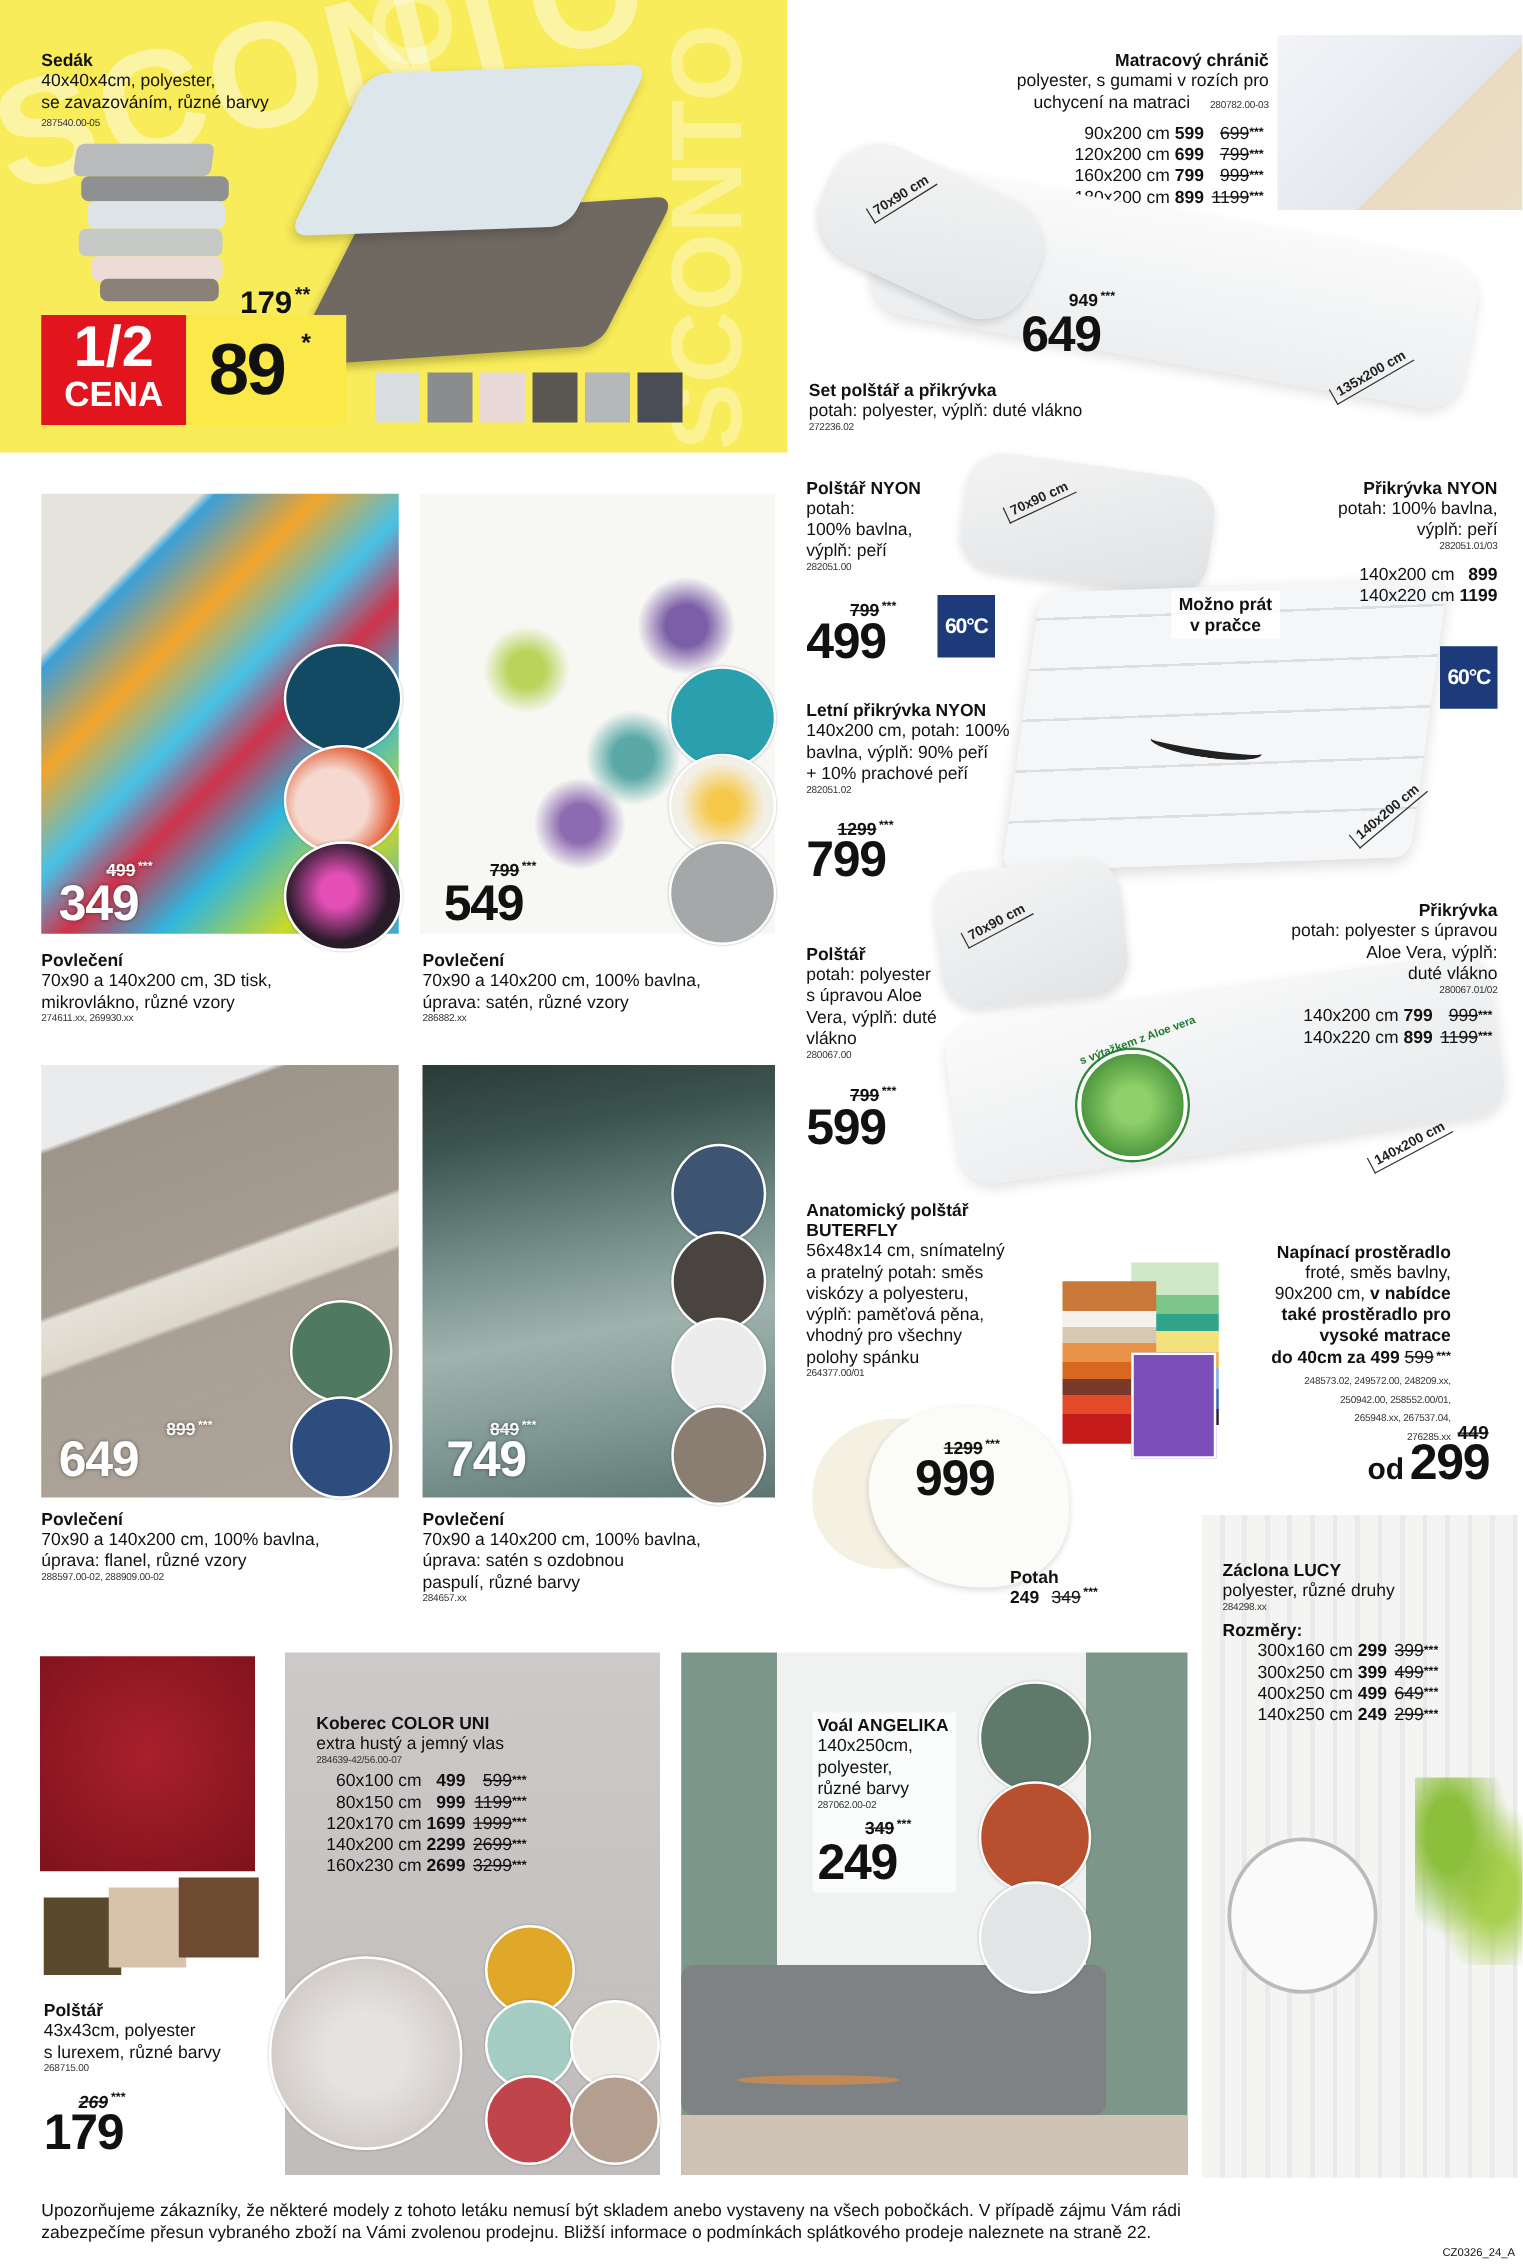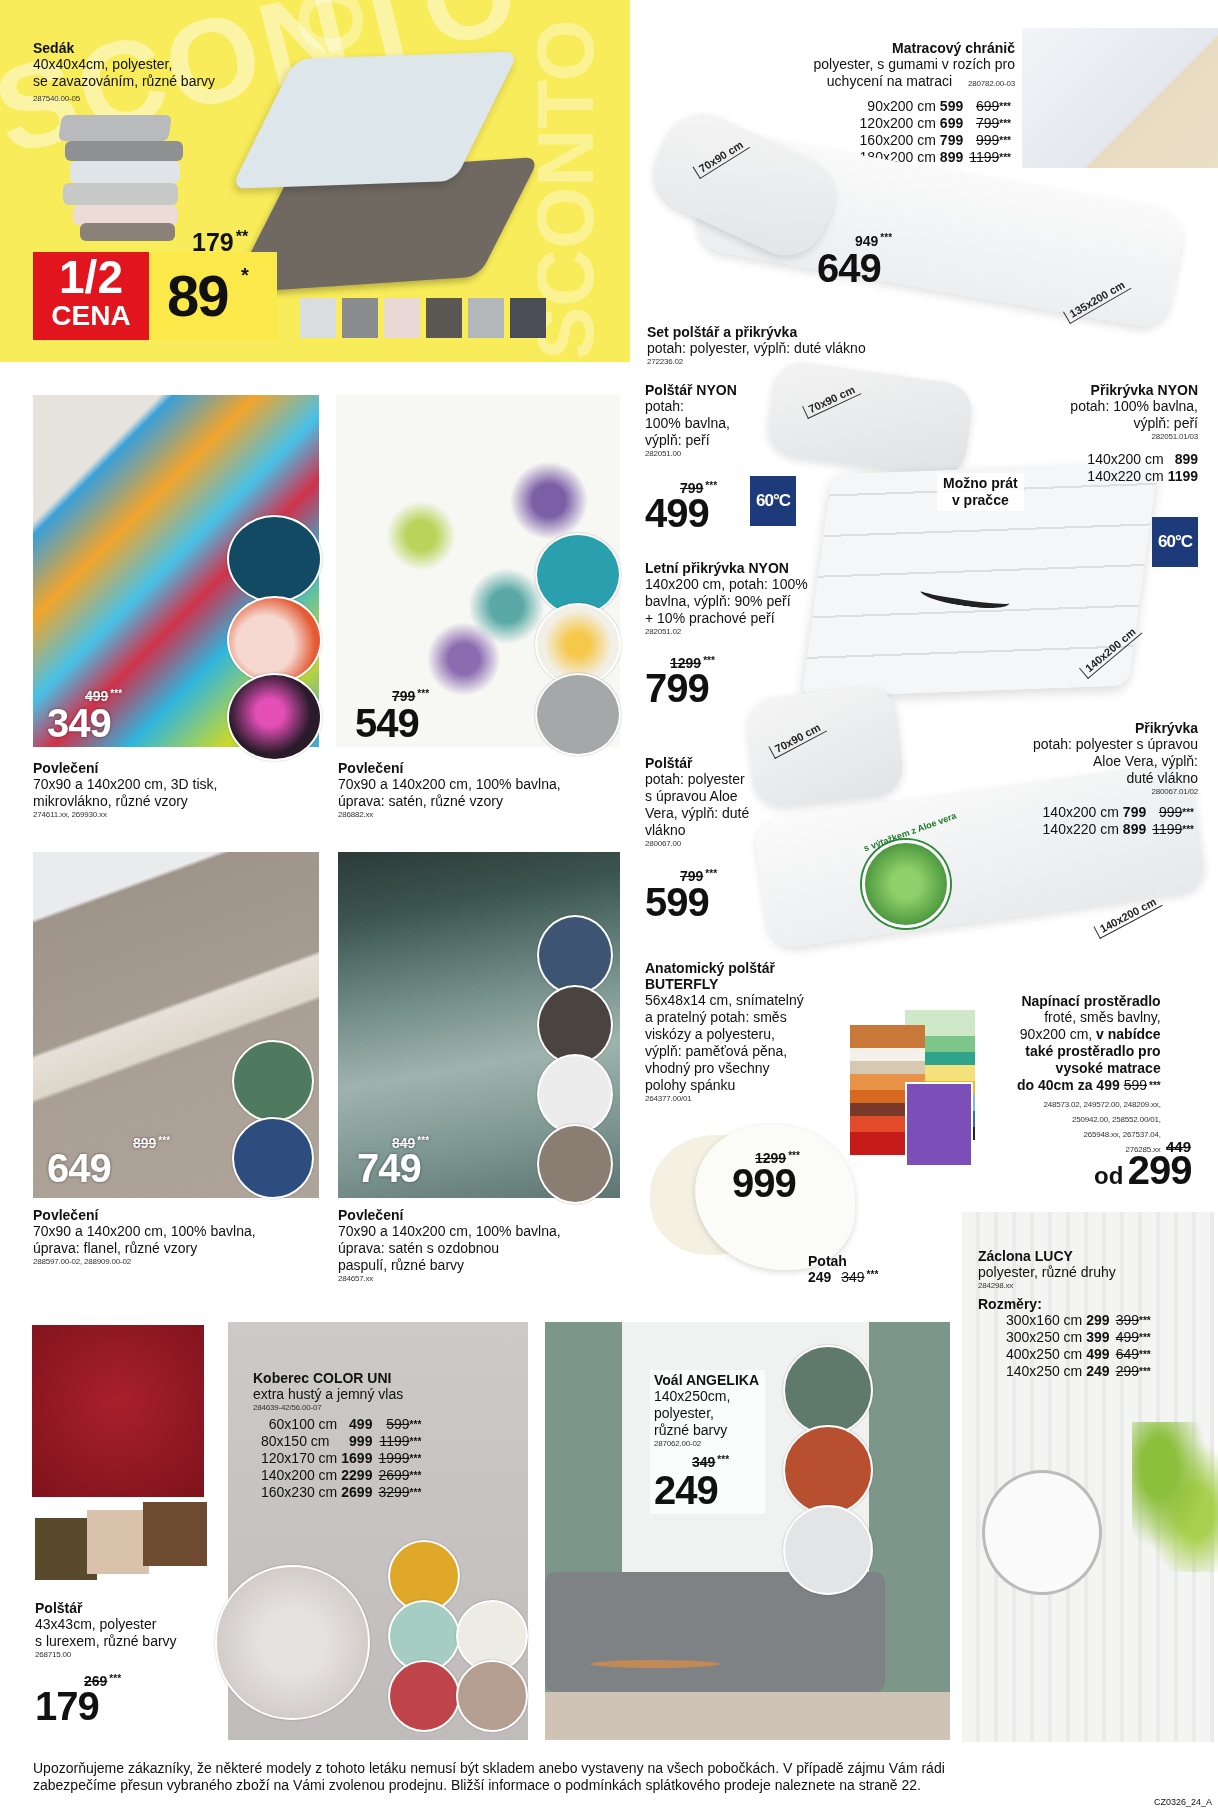--- a/index.html
+++ b/index.html
@@ -108,21 +108,21 @@
   </tbody>
     </table>
 </div>
 
 <div class="abs" style="left:700px;top:170px;width:480px;height:120px;background:linear-gradient(180deg,#fafafa,#eceef0);border-radius:30px;transform:rotate(10deg);box-shadow:0 4px 10px rgba(0,0,0,0.12);"></div>
 <div class="abs" style="left:655px;top:135px;width:180px;height:100px;background:linear-gradient(160deg,#f5f5f5,#e2e4e6);border-radius:40px;transform:rotate(25deg);box-shadow:0 3px 8px rgba(0,0,0,0.15);"></div>
 <div class="dimtag" style="left:700px;top:165px;transform:rotate(-32deg);">70x90 cm</div>
 <div class="dimtag" style="left:1070px;top:310px;transform:rotate(-30deg);">135x200 cm</div>
 <div class="abs" style="left:855px;top:232px;"><span class="old" style="text-decoration:none;">949</span><span style="font-size:10px;font-weight:bold;vertical-align:top;margin-left:2px;">***</span></div>
 <div class="abs big" style="left:817px;top:248px;">649</div>
-<div class="abs" style="left:647px;top:324px;">
+<div class="abs" style="left:647px;top:304px;">
   <div class="t-title">Set polštář a přikrývka</div>
   <div class="t-desc">potah: polyester, výplň: duté vlákno</div>
   <div class="code">272236.02</div>
 </div>
 
 <div class="abs photo" style="left:33px;top:395px;width:286px;height:352px;background:linear-gradient(135deg,#e6e2dc 0%,#e6e2dc 20%,#3b9fd8 22%,#f2a52b 35%,#47c1e8 48%,#d0324a 58%,#2fb6dd 70%,#c8d92a 85%,#3aa8d8 100%);"></div>
 <div class="swatch" style="left:227px;top:515px;width:95px;height:88px;background:#134a63;"></div>
 <div class="swatch" style="left:227px;top:596px;width:95px;height:88px;background:radial-gradient(circle at 40% 55%,#f5d8cf 40%,#e35a33 70%);"></div>
 <div class="swatch" style="left:227px;top:673px;width:95px;height:88px;background:radial-gradient(circle at 45% 45%,#e44fb7 20%,#2a1b2b 60%);"></div>
 <div class="abs price-white" style="left:85px;top:688px;font-size:14px;font-weight:bold;"><span style="text-decoration:line-through;">499</span><span style="font-size:10px;vertical-align:top;margin-left:2px;">***</span></div>
@@ -355,38 +355,38 @@
 <div class="abs" style="left:32px;top:1325px;width:172px;height:172px;background:radial-gradient(circle at 50% 45%,#a8202c,#7e121c);"></div>
 <div class="abs" style="left:35px;top:1518px;width:62px;height:62px;background:#5a4a2c;"></div>
 <div class="abs" style="left:87px;top:1510px;width:62px;height:64px;background:#d8c2ab;"></div>
 <div class="abs" style="left:143px;top:1502px;width:64px;height:64px;background:#6e4a31;"></div>
 <div class="abs" style="left:35px;top:1600px;">
   <div class="t-title">Polštář</div>
   <div class="t-desc">43x43cm, polyester</div>
   <div class="t-desc">s lurexem, různé barvy</div>
   <div class="code">268715.00</div>
 </div>
-<div class="abs" style="left:84px;top:1673px;font-size:14px;font-weight:bold;"><span style="text-decoration:line-through;">269</span><span style="font-size:10px;vertical-align:top;margin-left:2px;">***</span></div>
+<div class="abs" style="left:63px;top:1673px;font-size:14px;font-weight:bold;font-style:italic;"><span style="text-decoration:line-through;">269</span><span style="font-size:10px;vertical-align:top;margin-left:2px;">***</span></div>
 <div class="abs big" style="left:35px;top:1686px;">179</div>
 
 <div class="abs" style="left:228px;top:1322px;width:300px;height:418px;background:linear-gradient(180deg,#ccc9c8,#bfbcbb);"></div>
 <div class="abs" style="left:253px;top:1370px;">
   <div class="t-title">Koberec COLOR UNI</div>
   <div class="t-desc">extra hustý a jemný vlas</div>
   <div class="code">284639-42/56.00-07</div>
   <table class="tbl" style="margin-top:4px;margin-left:8px;">
     <tbody>
         <tr>
           <td style="text-align:right;">60x100 cm</td>
           <td class="p">499</td>
           <td class="o">599</td>
           <td class="s">***</td>
         </tr>
     <tr>
-          <td style="">80x150 cm</td>
+          <td style="text-align:right;">80x150 cm</td>
           <td class="p">999</td>
           <td class="o">1199</td>
           <td class="s">***</td>
         </tr>
     <tr>
           <td style="text-align:right;">120x170 cm</td>
           <td class="p">1699</td>
           <td class="o">1999</td>
           <td class="s">***</td>
         </tr>

